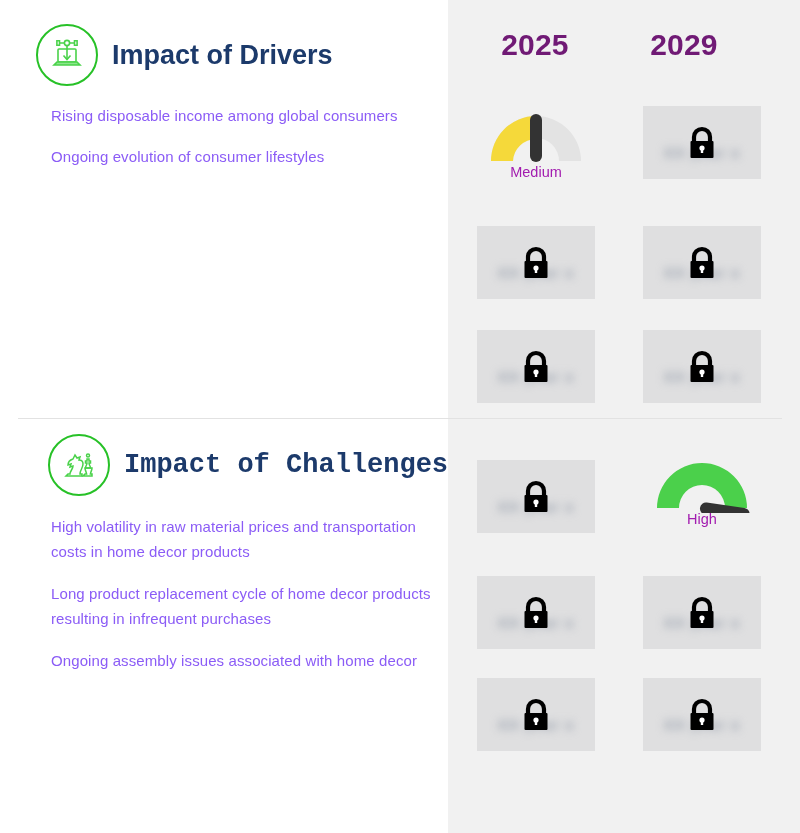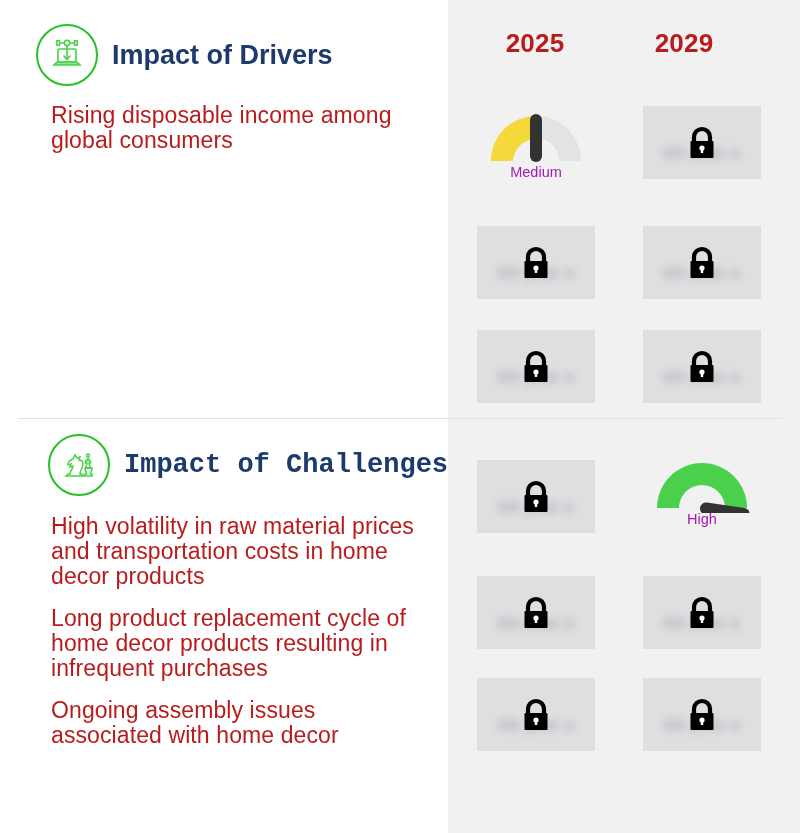--- a/index.html
+++ b/index.html
@@ -21,21 +21,21 @@
   .section-divider {
     position: absolute; left: 18px; top: 418px;
     width: 764px; height: 1px;
     background: #e2e2e2;
   }
 
   
   .col-head {
     position: absolute; top: 28px;
     width: 120px; text-align: center;
-    font-size: 26px; font-weight: 700; color: #b91c1c;
+    font-size: 30px; font-weight: 700; color: #701a75;
     letter-spacing: .2px;
   }
   .col-head.c1 { left: 475px; }
   .col-head.c2 { left: 624px; }
 
   
   .sec-title-row { position: absolute; display: flex; align-items: center; }
   .sec-title-row.drivers    { left: 36px; top: 24px; }
   .sec-title-row.challenges { left: 48px; top: 434px; font-family: Liberation Mono, monospace; }
   .sec-icon {
@@ -48,22 +48,22 @@
     margin-left: 14px;
     font-size: 27px; font-weight: 700; color: #1c3a6b;
     white-space: nowrap;
   }
 
   
   .bullets { position: absolute; left: 51px; width: 380px; }
   .bullets.drivers    { top: 103px; }
   .bullets.challenges { top: 514px; }
   .bullet {
-    font-size: 23px; line-height: 25px;
-    color: #b91c1c; letter-spacing: .1px;
+    font-size: 15px; line-height: 25px;
+    color: #8b5cf6; letter-spacing: .1px;
   }
   .bullets.drivers .bullet    { margin-bottom: 16px; }
   .bullets.challenges .bullet { margin-bottom: 17px; }
 
   
   .tile {
     position: absolute;
     width: 118px; height: 73px;
     background: #dfdfe0;
     display: flex; align-items: center; justify-content: center;
@@ -108,20 +108,21 @@
         <path d="M16.5 20.5 L20 24.5 L23.5 20.5"></path>
         <path d="M17.4 8 H12.5 M12.5 5.8 h-2.6 v4.4 h2.6 z"></path>
         <path d="M22.6 8 H27.5 M27.5 5.8 h2.6 v4.4 h-2.6 z"></path>
       </svg>
     </div>
     <div class="sec-title">Impact of Drivers</div>
   </div>
 
   <div class="bullets drivers">
     <div class="bullet">Rising disposable income among global consumers</div>
+    <div class="bullet">Ongoing evolution of consumer lifestyles</div>
   </div>
 
   <div class="gauge" style="left:477px; top:108px;">
     <div class="gwrap">
       <svg width="118" height="56" viewBox="0 0 118 56">
         <path d="M14 53 A45 45 0 0 1 104 53 L82 53 A23 23 0 0 0 36 53 Z" fill="#e3e3e3"></path>
         <path d="M14 53 A45 45 0 0 1 59 8 L59 31 A23 23 0 0 0 36 53 Z" fill="#f5d93a"></path>
         <rect x="53" y="6" width="12" height="48" rx="6" fill="#333333"></rect>
       </svg>
     </div>

